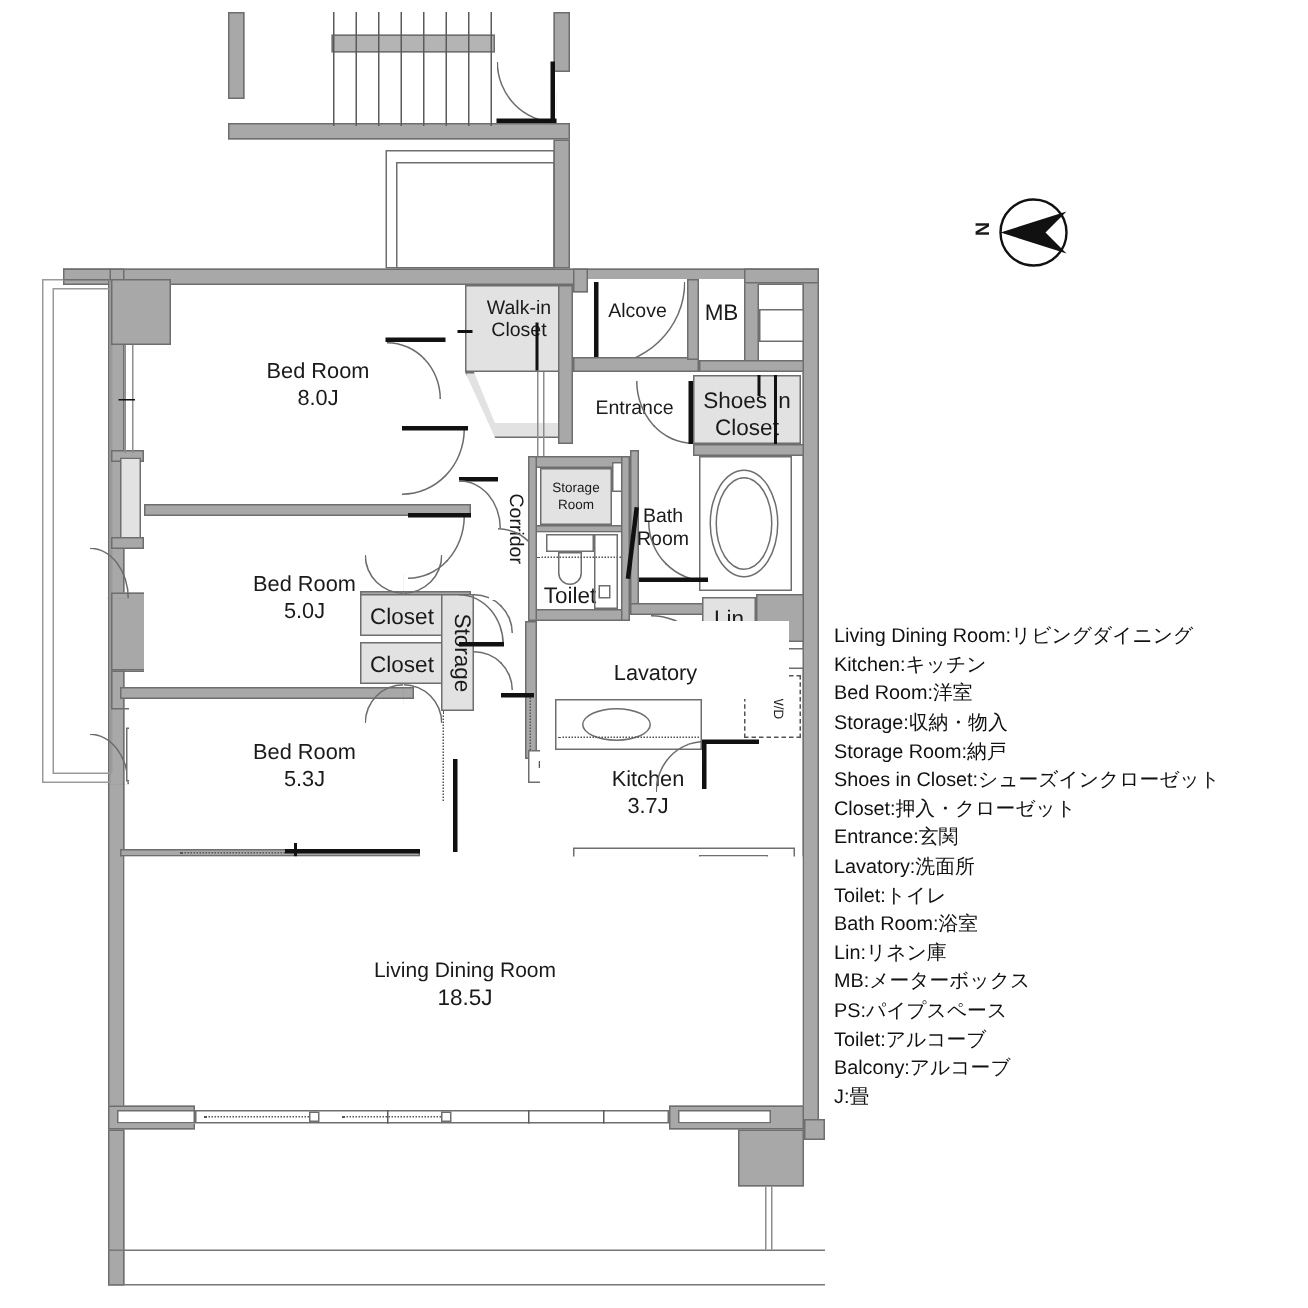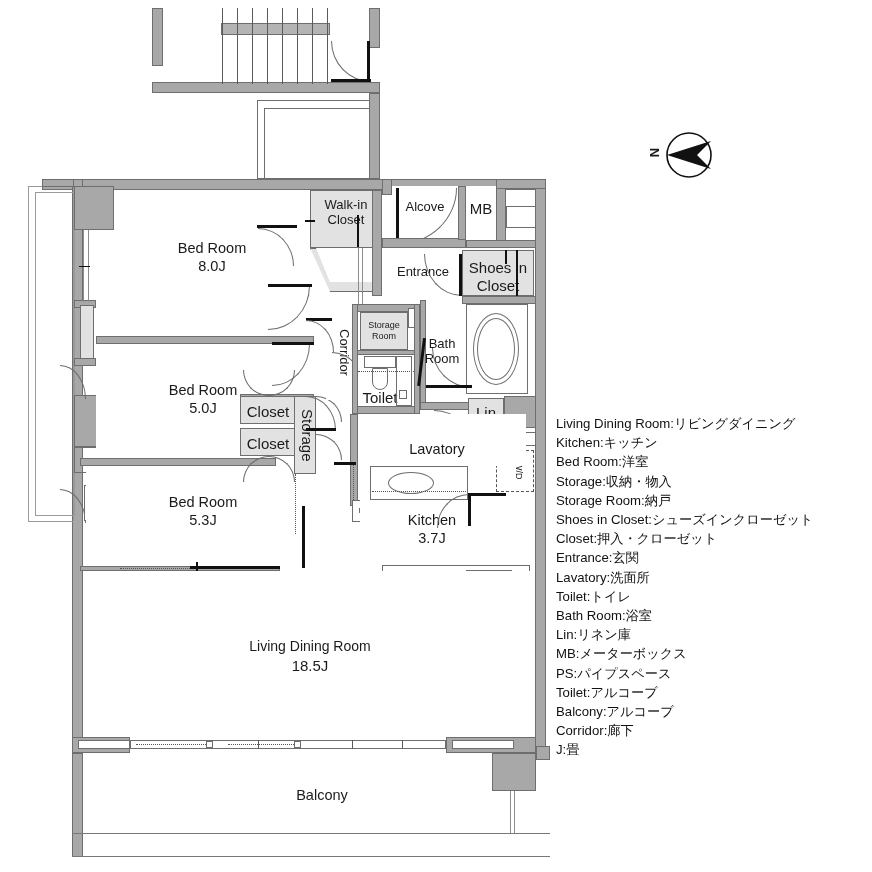--- a/index.html
+++ b/index.html
@@ -268,21 +268,20 @@
 
   <div class="outline" style="left:130px;top:740px;width:316px;height:9px;background:#fff;"></div>
   <div class="dash" style="left:136px;top:744px;width:70px;"></div>
   <div class="dash" style="left:228px;top:744px;width:66px;"></div>
   <div class="outline" style="left:206px;top:741px;width:7px;height:7px;"></div>
   <div class="outline" style="left:294px;top:741px;width:7px;height:7px;"></div>
   <div class="line" style="left:258px;top:740px;width:1px;height:9px;"></div>
   <div class="line" style="left:352px;top:740px;width:1px;height:9px;"></div>
   <div class="line" style="left:402px;top:740px;width:1px;height:9px;"></div>
 
-  <div class="lbl big" style="left:232px;top:787px;width:180px;font-size:14.5px;">Balcony</div>
   <div class="line" style="left:72px;top:833px;width:478px;height:1.4px;background:#777;"></div>
   <div class="line" style="left:72px;top:856px;width:478px;height:1.4px;background:#777;"></div>
 
   <div id="compass">
     <svg width="60" height="60" viewBox="0 0 60 60" aria-hidden="true">
       <circle cx="34" cy="30" r="22" fill="#ffffff" stroke="#111" stroke-width="1.6"></circle>
       <path d="M12 30 L56 16 L42 30 L56 44 Z" fill="#111"></path>
     </svg>
     <div class="lbl" style="left:-8px;top:20px;width:16px;font-size:13px;font-weight:bold;transform:rotate(-90deg);">N</div>
   </div>
@@ -297,17 +296,16 @@
     <div>Closet:押入・クローゼット</div>
     <div>Entrance:玄関</div>
     <div>Lavatory:洗面所</div>
     <div>Toilet:トイレ</div>
     <div>Bath Room:浴室</div>
     <div>Lin:リネン庫</div>
     <div>MB:メーターボックス</div>
     <div>PS:パイプスペース</div>
     <div>Toilet:アルコーブ</div>
     <div>Balcony:アルコーブ</div>
-    <div>Corridor:廊下</div>
     <div>J:畳</div>
   </div>
 
 </div>
 
 </body></html>

